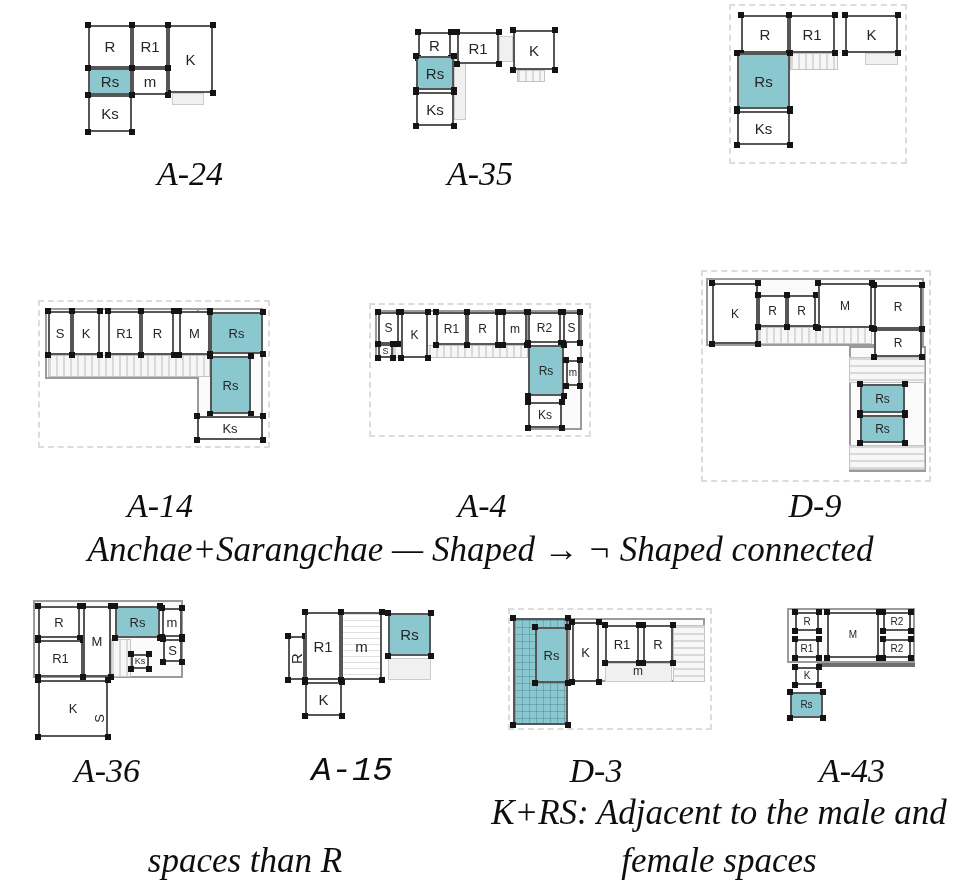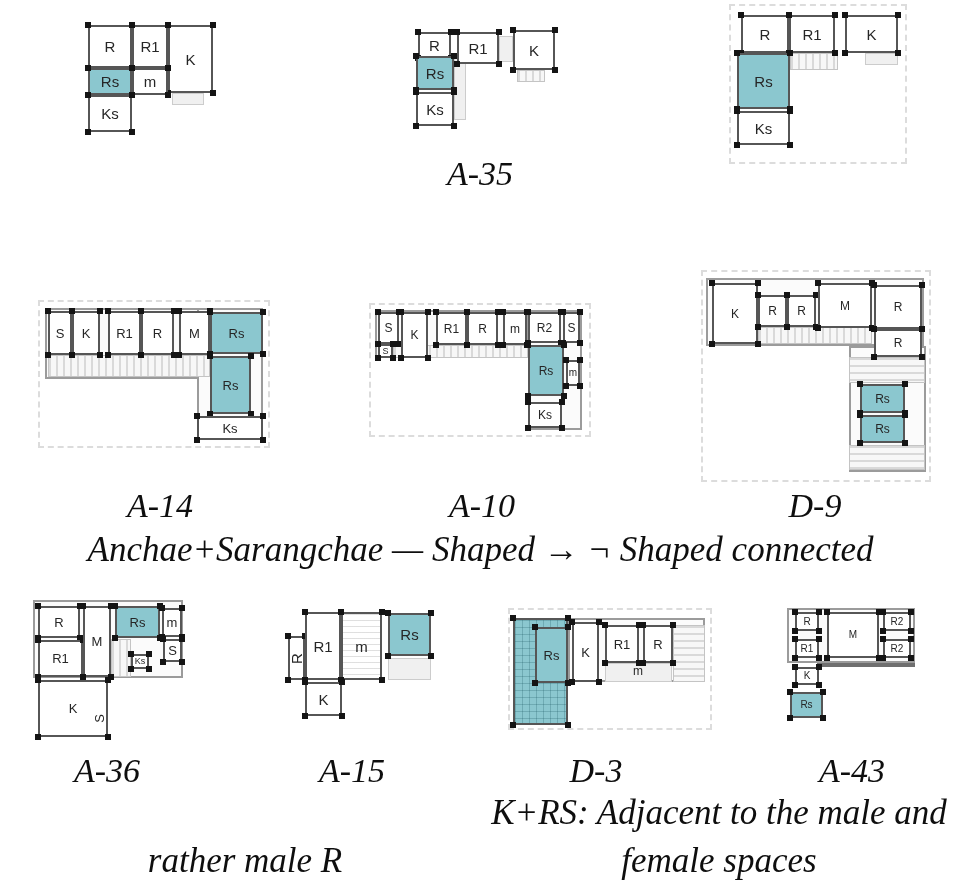--- a/index.html
+++ b/index.html
@@ -24,21 +24,21 @@
   .plan-label{position:absolute;font-family:"Liberation Serif",serif;font-style:italic;
               font-size:34px;color:#0e0e0e;text-align:center;white-space:nowrap;}
   .caption{position:absolute;font-family:"Liberation Serif",serif;font-style:italic;
            font-size:35px;color:#0e0e0e;text-align:center;white-space:nowrap;}
 </style>
 </head>
 <body>
 
 <div id="figure">
   <div class="caption" style="left:0;top:530px;width:961px;">Anchae+Sarangchae — Shaped → ¬ Shaped connected</div>
-  <div class="caption" style="left:0;top:841px;width:490px;">rather male R</div>
+  <div class="caption" style="left:0;top:841px;width:490px;">spaces than R</div>
   <div class="caption" style="left:477px;top:841px;width:484px;">female spaces</div>
   <div class="caption" style="left:477px;top:793px;width:484px;">K+RS: Adjacent to the male and</div>
 <div class="plan" style="left: 88px; top: 20px; width: 127px; height: 112px;">
       <div class="deco" style="left: 84px; top: 73px; width: 32px; height: 12px;"></div>
       <div class="room" style="left: 0px; top: 5px; width: 44px; height: 43px;">
         <span class="rlabel" style="font-size: 15px;">R</span>
       </div>
       <div class="post" style="left: -3px; top: 2px;"></div>
       <div class="post" style="left: 41px; top: 2px;"></div>
       <div class="post" style="left: -3px; top: 45px;"></div>
@@ -72,20 +72,21 @@
       <div class="post" style="left: 41px; top: 72px;"></div>
       <div class="post" style="left: 77px; top: 72px;"></div>
       <div class="room" style="left: 0px; top: 75px; width: 44px; height: 37px;">
         <span class="rlabel" style="font-size: 15px;">Ks</span>
       </div>
       <div class="post" style="left: -3px; top: 72px;"></div>
       <div class="post" style="left: 41px; top: 72px;"></div>
       <div class="post" style="left: -3px; top: 109px;"></div>
       <div class="post" style="left: 41px; top: 109px;"></div>
     </div>
+    <div class="plan-label" style="left: 120px; top: 155px; width: 140px;">A-24</div>
     <div class="plan" style="left: 413px; top: 28px; width: 142px; height: 100px;">
       <div class="deco" style="left: 86px; top: 8px; width: 14px; height: 26px;"></div>
       <div class="deco" style="left: 41px; top: 30px; width: 12px; height: 62px;"></div>
       <div class="deco hatch" style="left: 104px; top: 42px; width: 28px; height: 12px;"></div>
       <div class="room" style="left: 5px; top: 4px; width: 33px; height: 26px;">
         <span class="rlabel" style="font-size: 15px;">R</span>
       </div>
       <div class="post" style="left: 2px; top: 1px;"></div>
       <div class="post" style="left: 35px; top: 1px;"></div>
       <div class="post" style="left: 2px; top: 27px;"></div>
@@ -299,21 +300,21 @@
       <div class="post" style="left: 188px; top: 73px;"></div>
       <div class="post" style="left: 202px; top: 73px;"></div>
       <div class="room" style="left: 153px; top: 92px; width: 34px; height: 26px;">
         <span class="rlabel" style="font-size: 12px;">Ks</span>
       </div>
       <div class="post" style="left: 150px; top: 89px;"></div>
       <div class="post" style="left: 184px; top: 89px;"></div>
       <div class="post" style="left: 150px; top: 115px;"></div>
       <div class="post" style="left: 184px; top: 115px;"></div>
     </div>
-    <div class="plan-label" style="left: 412px; top: 487px; width: 140px;">A-10</div>
+    <div class="plan-label" style="left: 412px; top: 487px; width: 140px;">A-4</div>
     <div class="plan" style="left: 706px; top: 278px; width: 218px; height: 196px;">
       <div class="deco dashed" style="left: -5px; top: -8px; width: 230px; height: 212px;"></div>
       <div class="deco bg" style="left: 0px; top: 0px; width: 218px; height: 68px;"></div>
       <div class="deco bg" style="left: 143px; top: 68px; width: 77px; height: 126px;"></div>
       <div class="deco hatch" style="left: 52px; top: 49px; width: 114px; height: 17px;"></div>
       <div class="deco hhatch" style="left: 143px; top: 79px; width: 76px; height: 26px;"></div>
       <div class="deco hhatch" style="left: 143px; top: 167px; width: 76px; height: 25px;"></div>
       <div class="room" style="left: 6px; top: 5px; width: 46px; height: 61px;">
         <span class="rlabel" style="font-size: 12px;">K</span>
       </div>
@@ -465,21 +466,21 @@
       <div class="post" style="left: 100px; top: 45px;"></div>
       <div class="post" style="left: 143px; top: 45px;"></div>
       <div class="room" style="left: 20px; top: 74px; width: 37px; height: 34px;">
         <span class="rlabel" style="font-size: 15px;">K</span>
       </div>
       <div class="post" style="left: 17px; top: 71px;"></div>
       <div class="post" style="left: 54px; top: 71px;"></div>
       <div class="post" style="left: 17px; top: 105px;"></div>
       <div class="post" style="left: 54px; top: 105px;"></div>
     </div>
-    <div class="plan-label" style="left: 282px; top: 752px; width: 140px;">A-15</div>
+    <div class="plan-label" style="left: 282px; top: 752px; width: 140px; font-family: Liberation Mono, monospace;">A-15</div>
     <div class="plan" style="left: 513px; top: 615px; width: 192px; height: 110px;">
       <div class="deco dashed" style="left: -5px; top: -7px; width: 204px; height: 122px;"></div>
       <div class="deco bg" style="left: 55px; top: 3px; width: 137px; height: 64px;"></div>
       <div class="deco" style="left: 92px; top: 48px; width: 67px; height: 19px;"></div>
       <div class="deco hhatch" style="left: 160px; top: 10px; width: 32px; height: 57px;"></div>
       <div class="room teal hatch" style="left: 0px; top: 3px; width: 55px; height: 107px; background-color: rgb(139, 199, 207);"></div>
       <div class="post" style="left: -3px; top: 0px;"></div>
       <div class="post" style="left: 52px; top: 0px;"></div>
       <div class="post" style="left: -3px; top: 107px;"></div>
       <div class="post" style="left: 52px; top: 107px;"></div>

